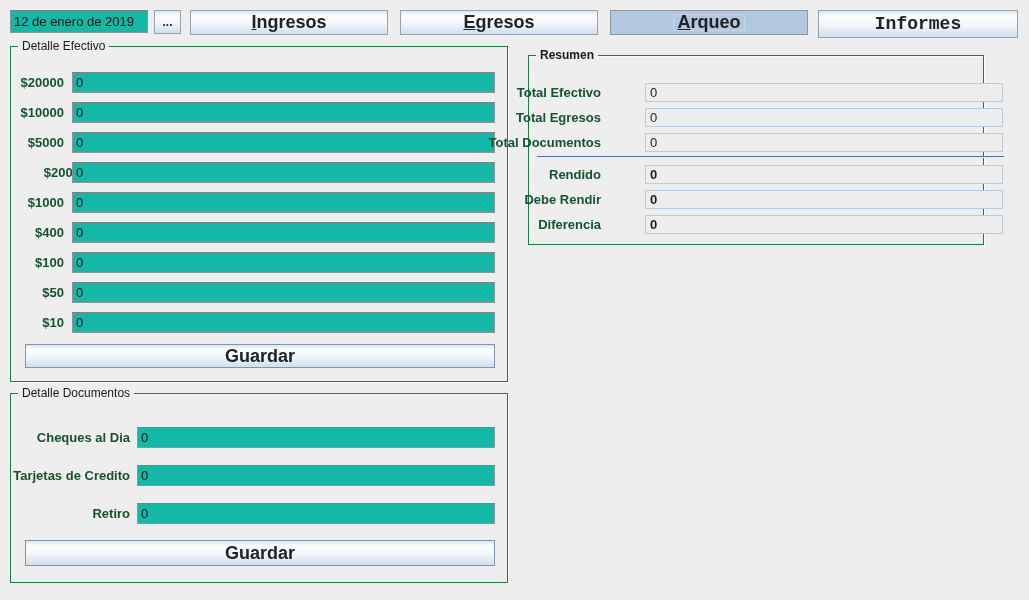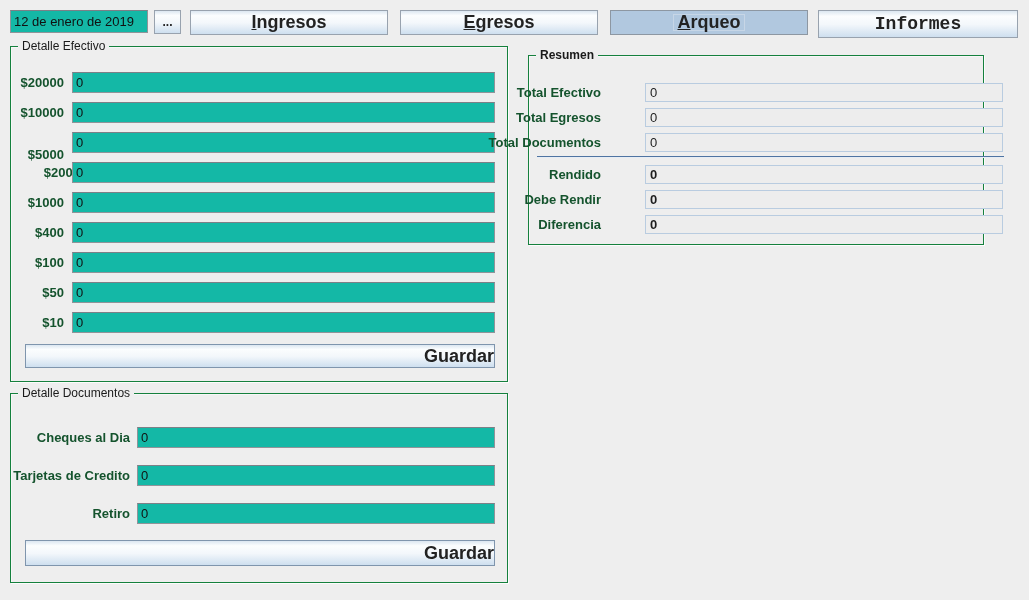--- a/index.html
+++ b/index.html
@@ -33,21 +33,20 @@
   .btn.active{
     background:#b1c8df;
     border-color:#8d97a2;
   }
   .btn .btn-label{display:inline-block;line-height:15px;}
   .btn.active .btn-label{border:1px solid #c7d6e6;padding:0 3px;}
   .btn u{text-decoration:underline;}
 
   .guardar{
     border-color:#7f95ad;
-    justify-content:flex-end;
   }
 
   
   .groupbox{
     border:1px solid #15803d;
     box-shadow:1px 1px 0 rgba(255,255,255,0.8), inset 1px 1px 0 rgba(255,255,255,0.55);
   }
   .group-title{
     position:absolute;top:-8px;left:7px;
     background:#eeeeee;padding:0 4px;
@@ -102,21 +101,21 @@
 
 <div class="abs groupbox" style="left:10px;top:46px;width:498px;height:336px;">
   <span class="group-title">Detalle Efectivo</span>
 
   <span class="abs row-label" style="right:443px;top:28px;">$20000</span>
   <input class="abs textfield" style="left: 61px; top: 25px; width: 423px; height: 21px;" value="0">
 
   <span class="abs row-label" style="right:443px;top:58px;">$10000</span>
   <input class="abs textfield" style="left: 61px; top: 55px; width: 423px; height: 21px;" value="0">
 
-  <span class="abs row-label" style="right:443px;top:88px;margin-top:12px;">$5000</span>
+  <span class="abs row-label" style="right:443px;top:88px;">$5000</span>
   <input class="abs textfield" style="left: 61px; top: 85px; width: 423px; height: 21px;" value="0">
 
   <span class="abs row-label" style="right:427px;top:118px;">$2000</span>
   <input class="abs textfield" style="left: 61px; top: 115px; width: 423px; height: 21px;" value="0">
 
   <span class="abs row-label" style="right:443px;top:148px;">$1000</span>
   <input class="abs textfield" style="left: 61px; top: 145px; width: 423px; height: 21px;" value="0">
 
   <span class="abs row-label" style="right:443px;top:178px;">$400</span>
   <input class="abs textfield" style="left: 61px; top: 175px; width: 423px; height: 21px;" value="0">

